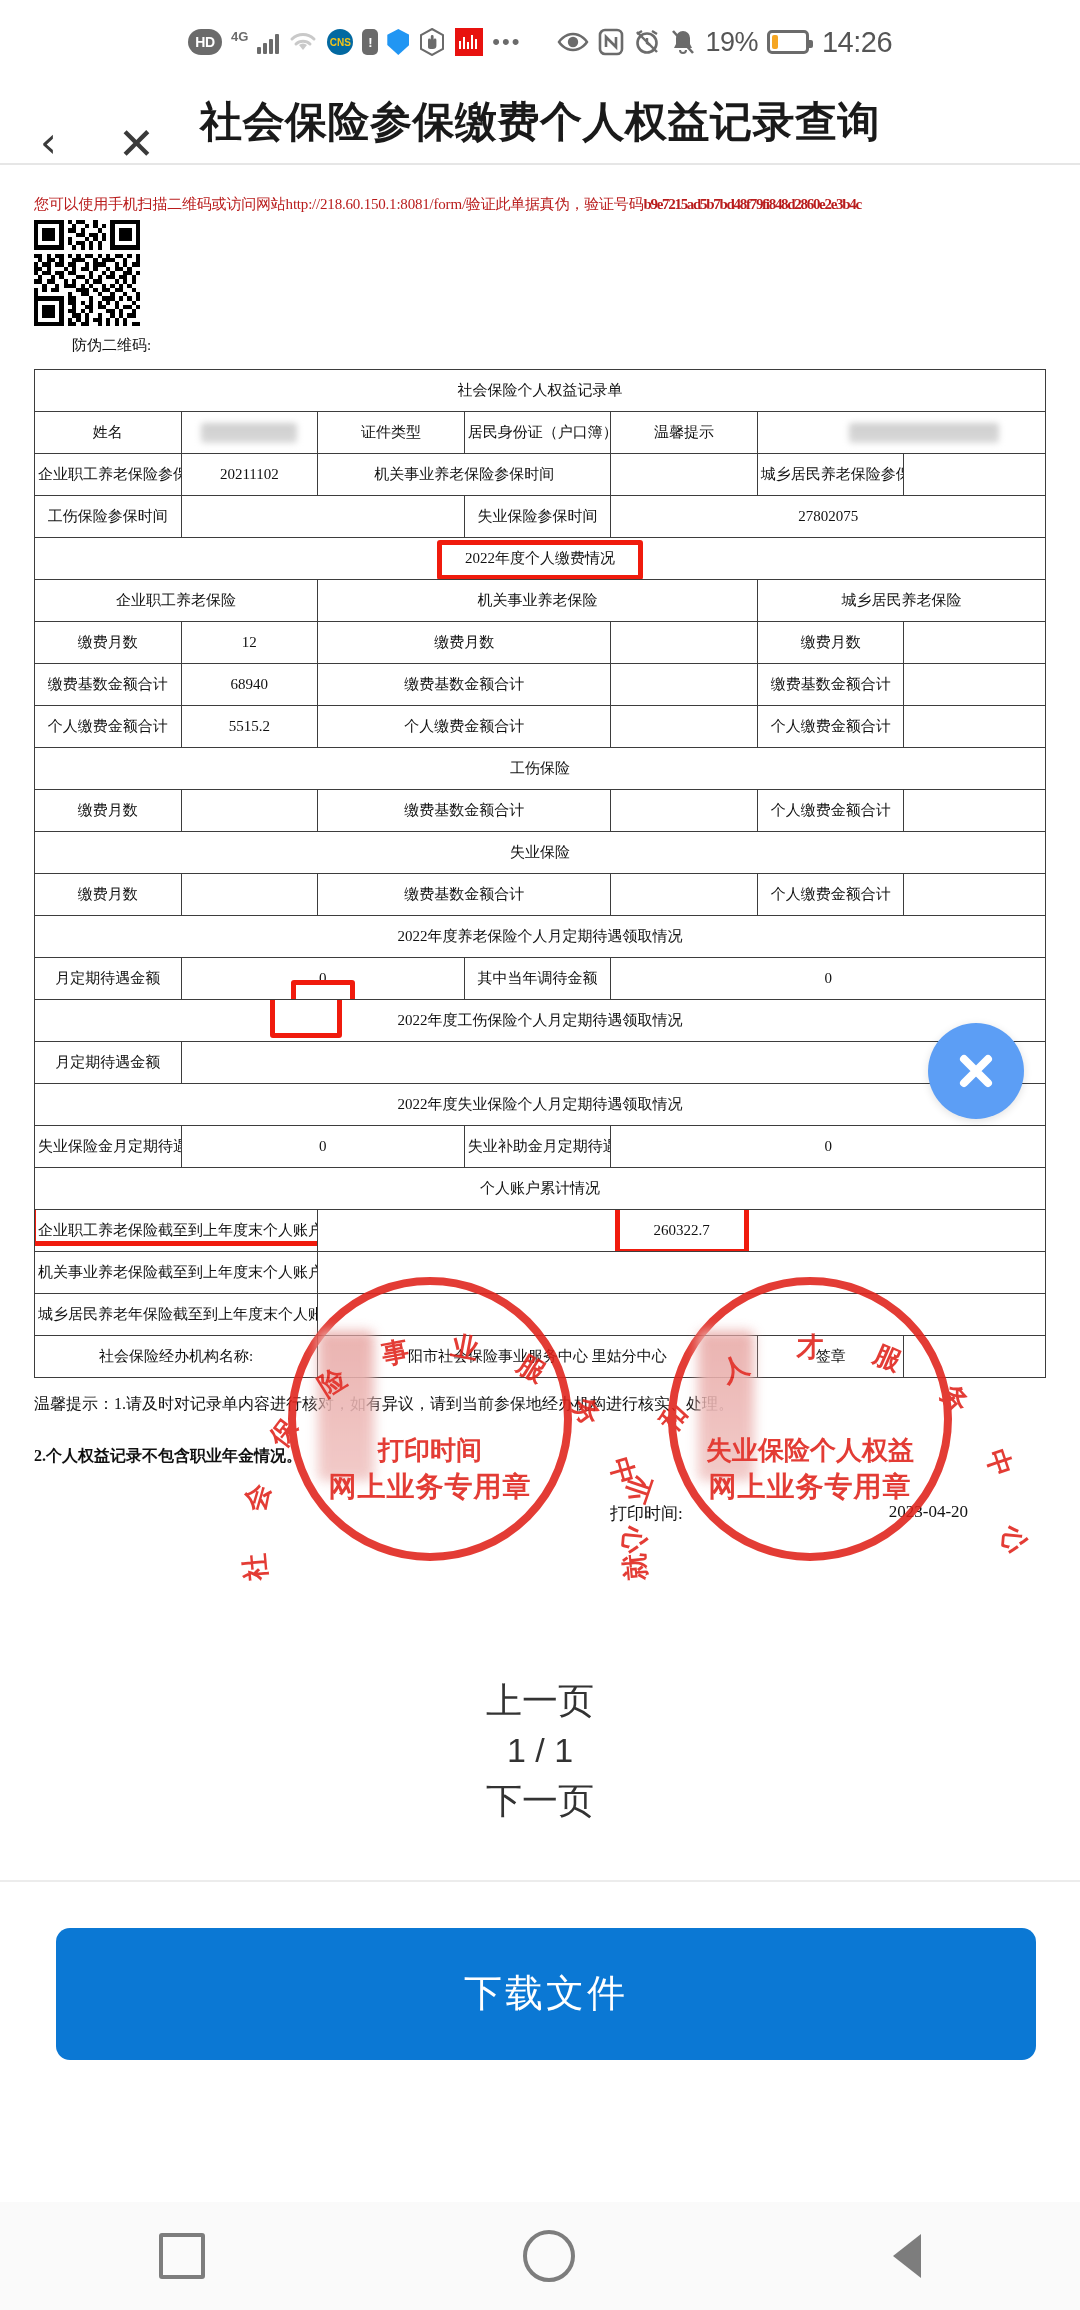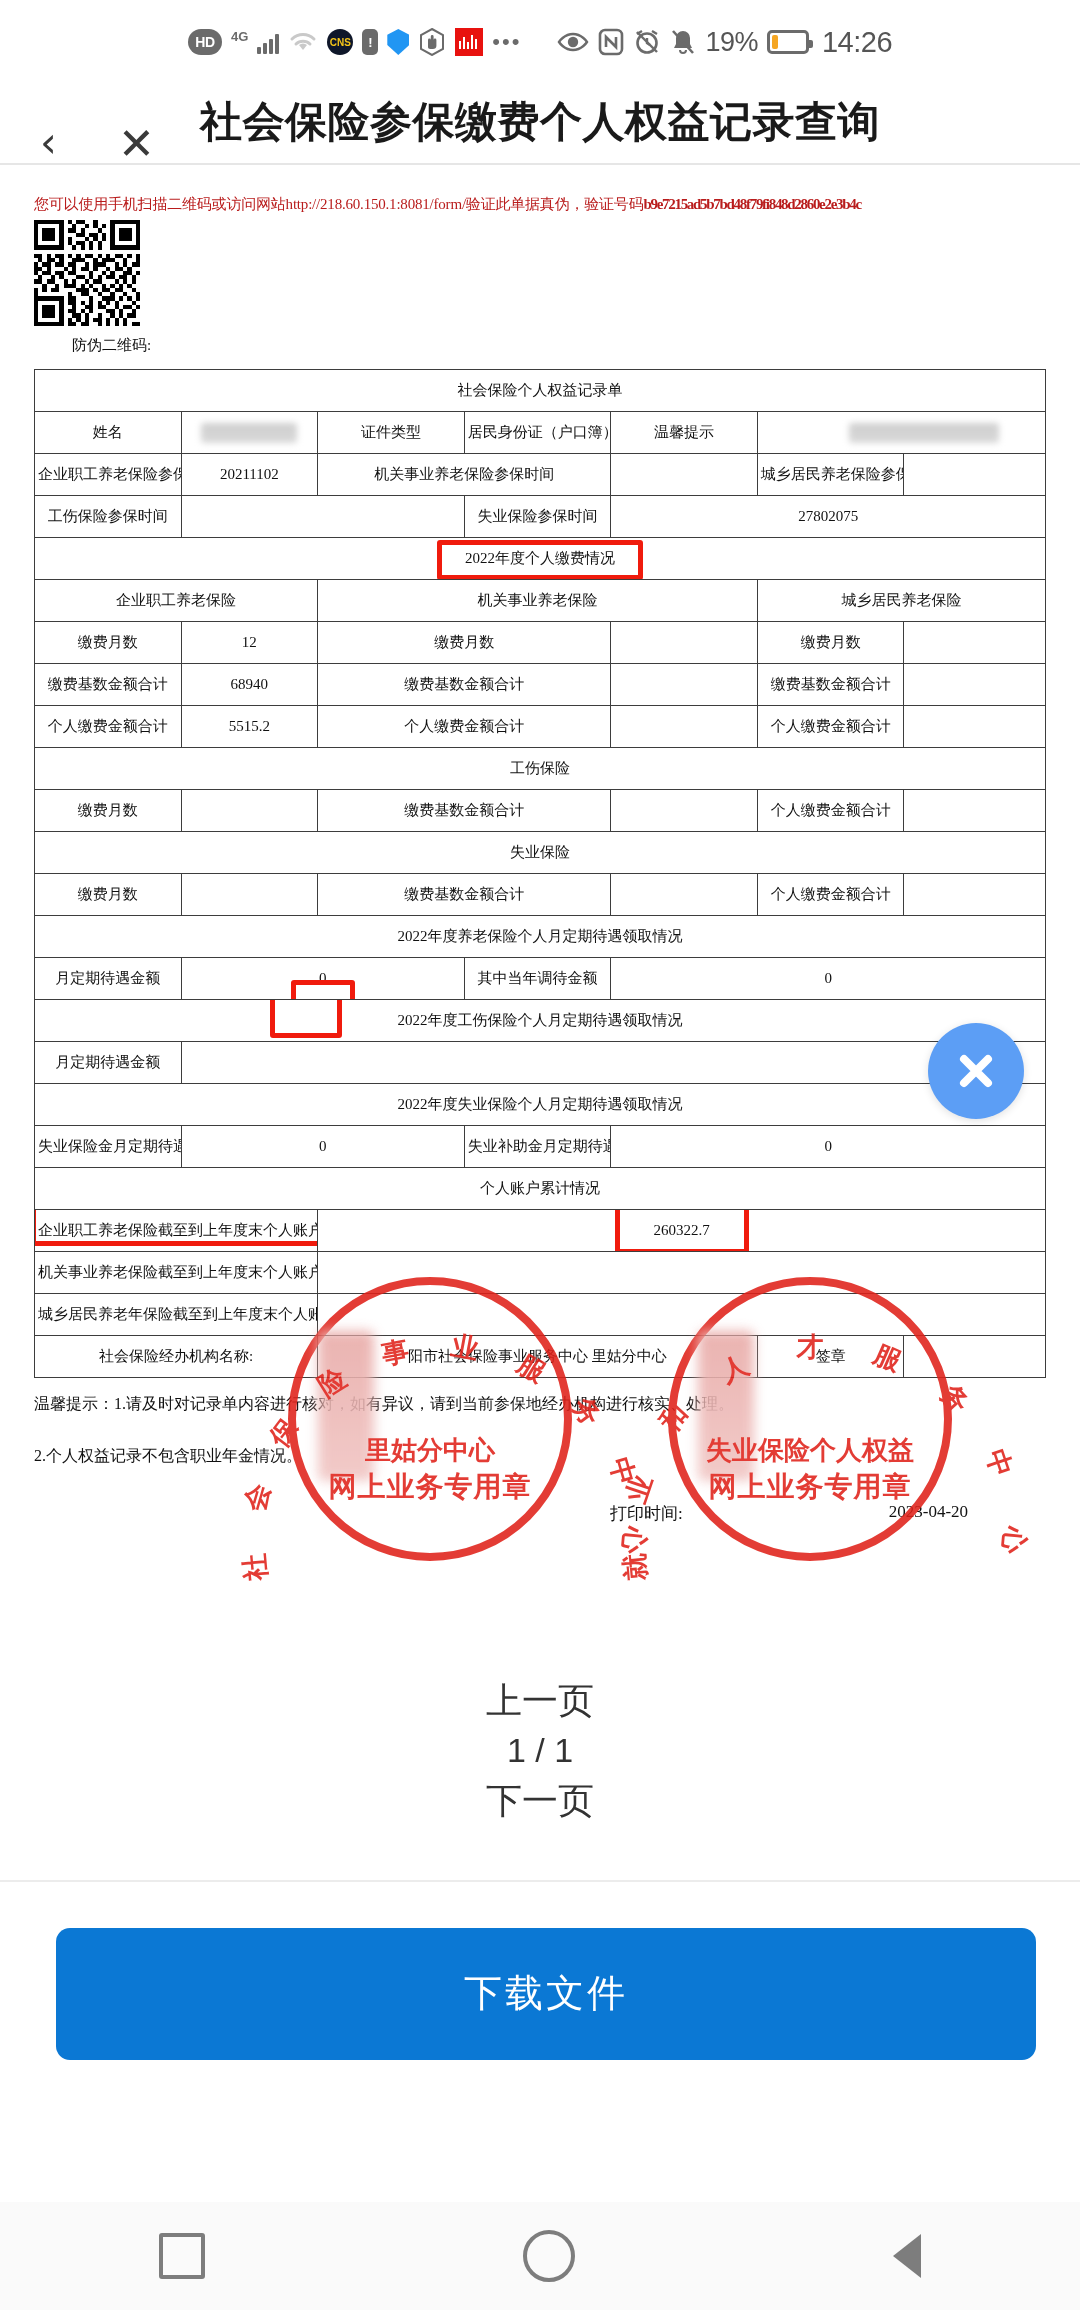--- a/index.html
+++ b/index.html
@@ -22,21 +22,21 @@
   .hd-badge{
     width:34px;height:26px;border-radius:13px;background:#6b6b6b;color:#fff;
     font-size:14px;font-weight:bold;display:flex;align-items:center;justify-content:center;
     letter-spacing:-.5px;
   }
   .g4{ font-size:13px;color:#6b6b6b;font-weight:600; position:relative; top:-6px; }
   .bars{ display:flex; align-items:flex-end; gap:2px; height:24px; }
   .bars i{ display:block; width:4px; background:#6b6b6b; border-radius:1px; }
   .bars i:nth-child(1){height:7px}.bars i:nth-child(2){height:11px}
   .bars i:nth-child(3){height:15px}.bars i:nth-child(4){height:20px}
-  .cns{ width:26px;height:26px;border-radius:50%;background:#0f172a;color:#f5c518;
+  .cns{ width:26px;height:26px;border-radius:50%;background:#0369a1;color:#f5c518;
         font-size:10px;font-weight:bold;display:flex;align-items:center;justify-content:center;}
   .pill{ width:16px;height:26px;border-radius:5px;background:#6b6b6b;color:#fff;
          font-size:13px;font-weight:bold;display:flex;align-items:center;justify-content:center;}
   .shield{ width:22px;height:26px;background:#2196f3;
            clip-path:polygon(50% 0,100% 22%,100% 62%,50% 100%,0 62%,0 22%);}
   .redsq{ width:28px;height:28px;background:#e8120f; display:flex;align-items:center;justify-content:center;}
   .redsq svg{ display:block; }
   .dots{ color:#6b6b6b; font-size:22px; letter-spacing:2px; line-height:10px; }
   .sb-gap{ width:18px; }
   .pct{ font-size:27px;color:#555; letter-spacing:-.5px; }
@@ -138,21 +138,21 @@
     position:absolute; width:96px; height:96px; border-radius:50%;
     background:#5c9ef5; display:flex; align-items:center; justify-content:center;
     cursor:pointer; box-shadow:0 2px 8px rgba(0,0,0,.12);
   }
   .fab svg{ display:block; }
 
   .notes{
     font-family:"Liberation Serif","DejaVu Serif",serif;
     font-size:16px; color:#111; line-height:1.5; margin-top:14px;
   }
-  .notes .n2{ margin-top:28px; }
+  .notes .n2{ margin-top:28px;font-weight:bold; }
   .printline{
     display:flex; font-family:"Liberation Serif","DejaVu Serif",serif;
     font-size:17px; color:#111; margin-top:34px;gap:44px;
   }
   .printline .lbl{ margin-left:576px; }
   .printline .val{ margin-left:162px; }
 
   
   .pager{
     margin-top:150px; text-align:center;
@@ -573,21 +573,21 @@
         <span style="transform: rotate(-52.7778deg) translateY(-104px) translateX(-50%); transform-origin: 50% 104px; left: 50%; top: 50%;">保</span>
         <span style="transform: rotate(-31.6667deg) translateY(-104px) translateX(-50%); transform-origin: 50% 104px; left: 50%; top: 50%;">险</span>
         <span style="transform: rotate(-10.5556deg) translateY(-104px) translateX(-50%); transform-origin: 50% 104px; left: 50%; top: 50%;">事</span>
         <span style="transform: rotate(10.5556deg) translateY(-104px) translateX(-50%); transform-origin: 50% 104px; left: 50%; top: 50%;">业</span>
         <span style="transform: rotate(31.6667deg) translateY(-104px) translateX(-50%); transform-origin: 50% 104px; left: 50%; top: 50%;">服</span>
         <span style="transform: rotate(52.7778deg) translateY(-104px) translateX(-50%); transform-origin: 50% 104px; left: 50%; top: 50%;">务</span>
         <span style="transform: rotate(73.8889deg) translateY(-104px) translateX(-50%); transform-origin: 50% 104px; left: 50%; top: 50%;">中</span>
         <span style="transform: rotate(95deg) translateY(-104px) translateX(-50%); transform-origin: 50% 104px; left: 50%; top: 50%;">心</span>
       </div>
     <div class="mid">
-      <div>里姑分中心</div>
+      <div>打印时间</div>
       <div class="l2">网上业务专用章</div>
     </div>
   </div>
   <div class="stamp" id="stamp2" style="left:668px; top:1090px;">
     <div class="stamp-redact"></div>
     <div class="arc">
         <span style="transform: rotate(-95deg) translateY(-104px) translateX(-50%); transform-origin: 50% 104px; left: 50%; top: 50%;">就</span>
         <span style="transform: rotate(-71.25deg) translateY(-104px) translateX(-50%); transform-origin: 50% 104px; left: 50%; top: 50%;">业</span>
         <span style="transform: rotate(-47.5deg) translateY(-104px) translateX(-50%); transform-origin: 50% 104px; left: 50%; top: 50%;">和</span>
         <span style="transform: rotate(-23.75deg) translateY(-104px) translateX(-50%); transform-origin: 50% 104px; left: 50%; top: 50%;">人</span>

